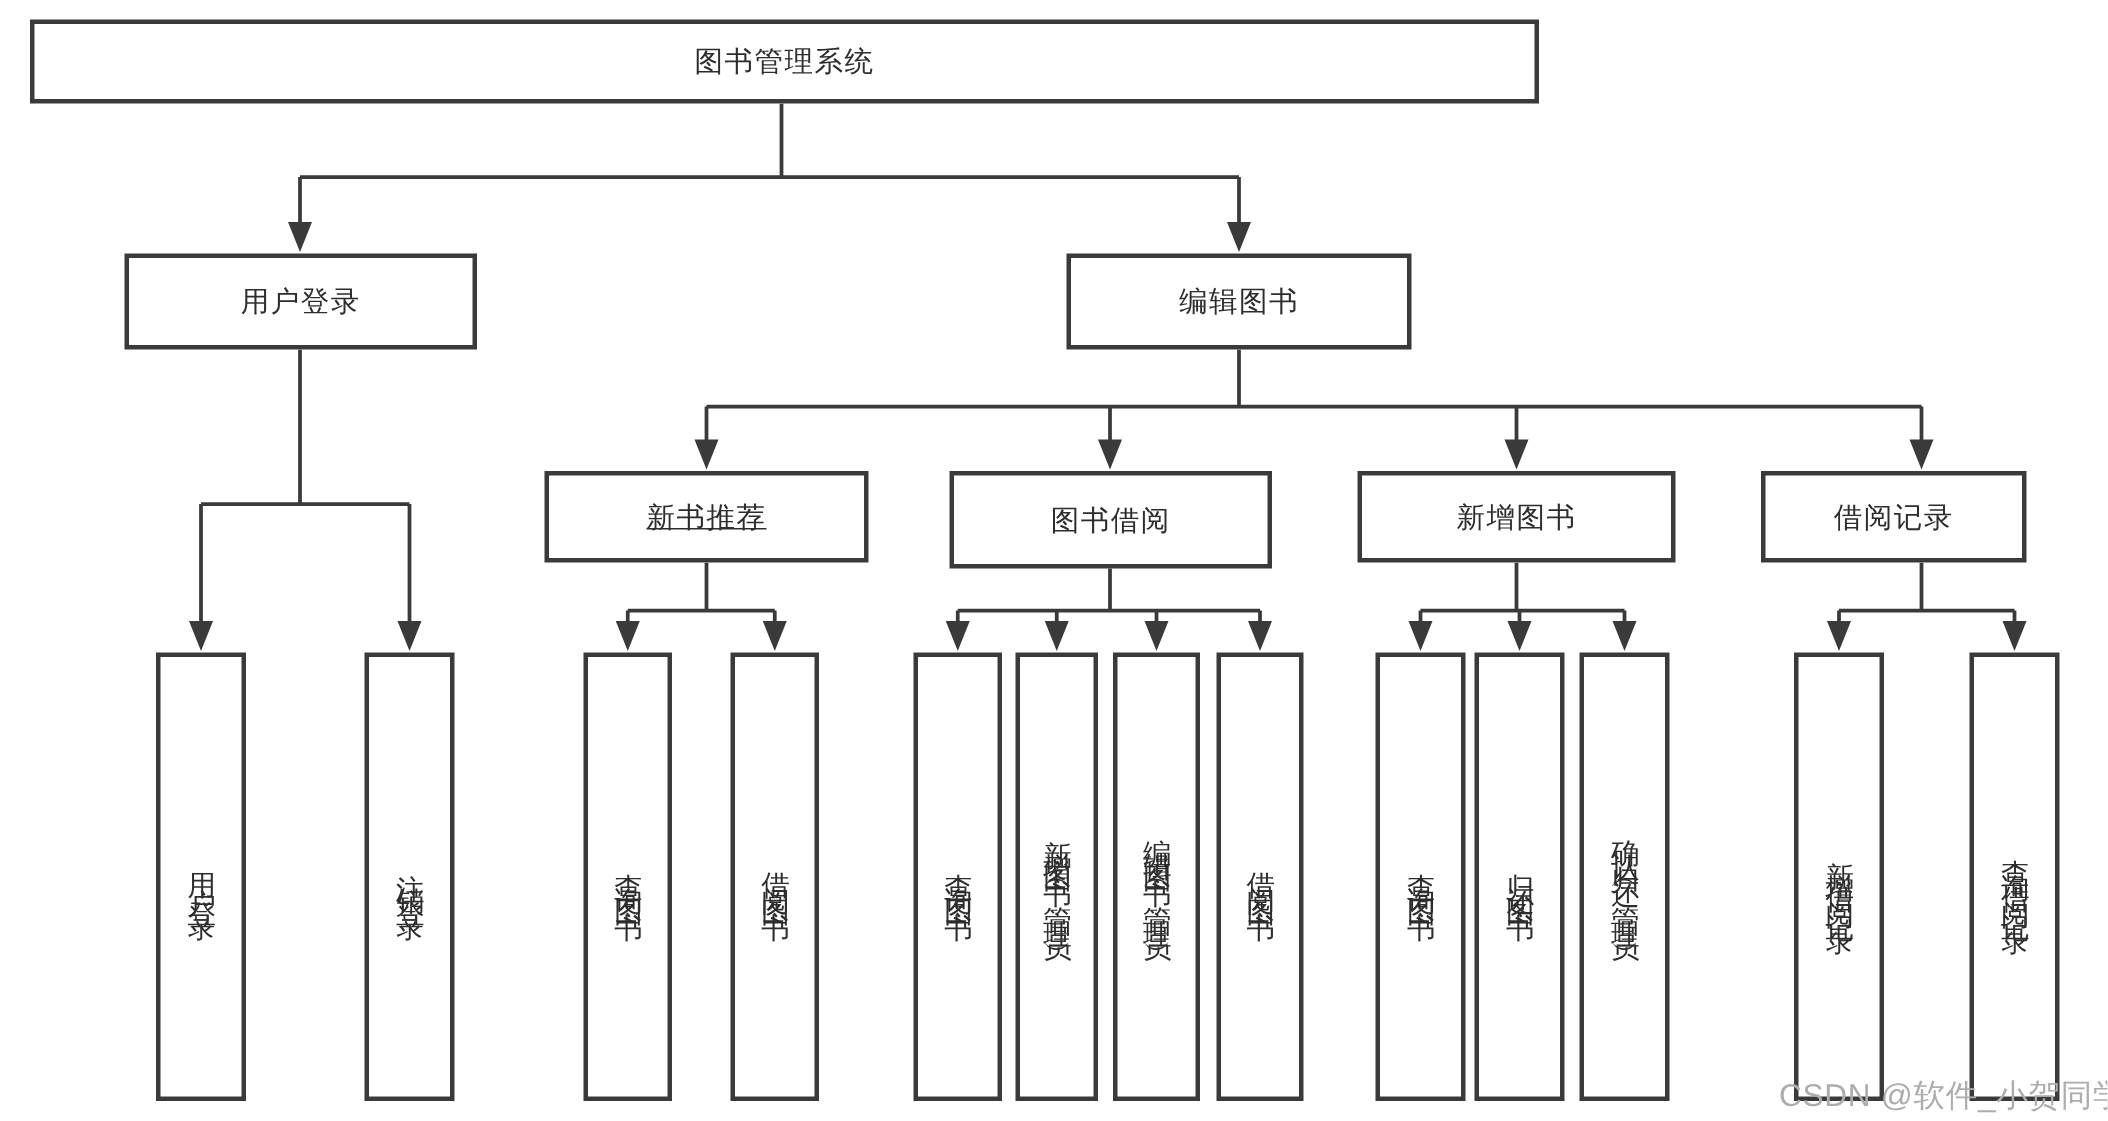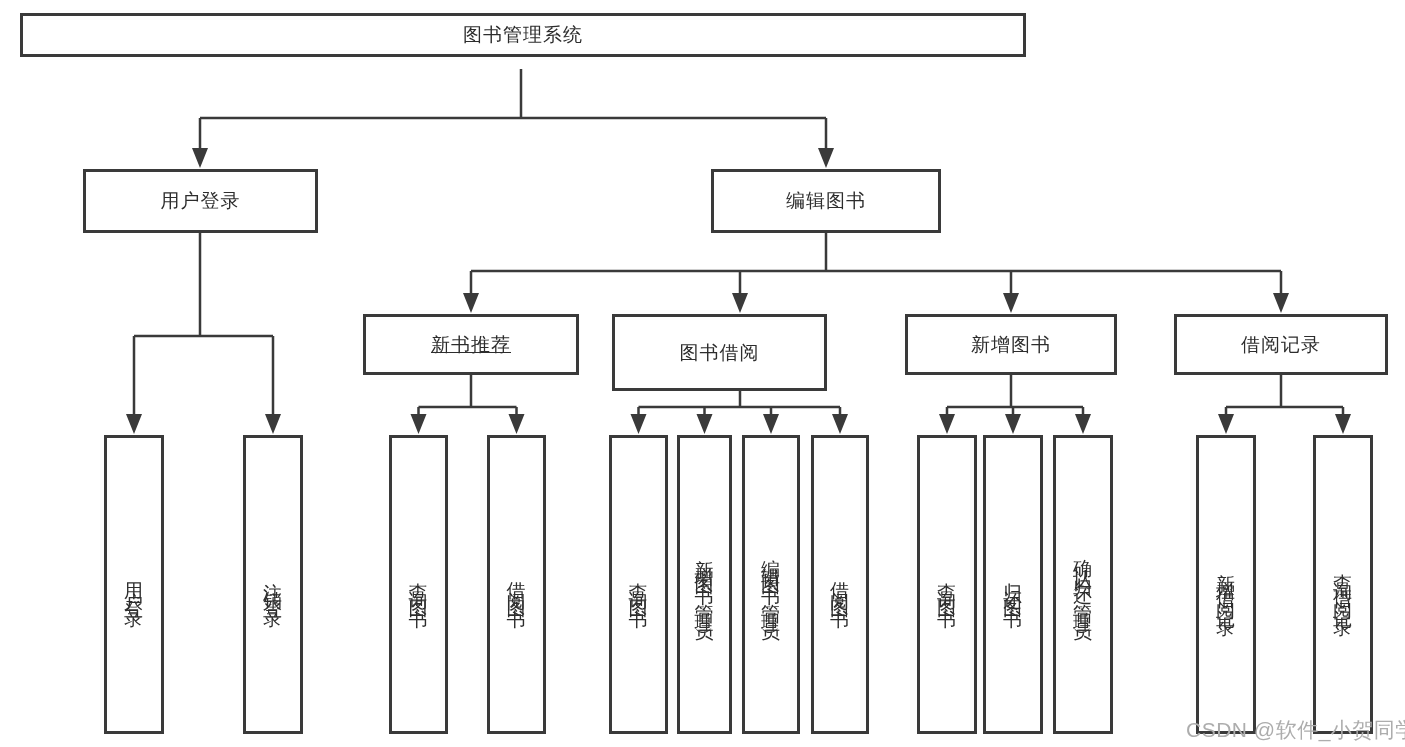--- a/index.html
+++ b/index.html
@@ -77,41 +77,41 @@
       M696.5 414 h16 l-8 20 z
       M763 414 h16 l-8 20 z
       M832 414 h16 l-8 20 z
       M939 414 h16 l-8 20 z
       M1005 414 h16 l-8 20 z
       M1075 414 h16 l-8 20 z
       M1218 414 h16 l-8 20 z
       M1335 414 h16 l-8 20 z"></path>
   </svg>
 
-  <div class="box" style="left:20px;top:13px;width:1006px;height:44px;">
+  <div class="box" style="left:20px;top:13px;width:1006px;height:56px;">
     <span class="hlabel">图书管理系统</span>
   </div>
 
   <div class="box" style="left:83px;top:169px;width:235px;height:64px;">
     <span class="hlabel">用户登录</span>
   </div>
   <div class="box" style="left:711px;top:169px;width:230px;height:64px;">
     <span class="hlabel">编辑图书</span>
   </div>
 
   <div class="box" style="left:363px;top:314px;width:216px;height:61px;text-decoration:underline;">
     <span class="hlabel">新书推荐</span>
   </div>
-  <div class="box" style="left:612px;top:314px;width:215px;height:77px;">
+  <div class="box" style="left:633px;top:314px;width:215px;height:65px;">
     <span class="hlabel">图书借阅</span>
   </div>
   <div class="box" style="left:905px;top:314px;width:212px;height:61px;">
     <span class="hlabel">新增图书</span>
   </div>
-  <div class="box" style="left:1174px;top:314px;width:214px;height:61px;">
+  <div class="box" style="left:1174px;top:314px;width:177px;height:61px;">
     <span class="hlabel">借阅记录</span>
   </div>
 
   <div class="box leaf" style="left:104px;top:435px;width:60px;height:299px;">
     <span class="vlabel">用户登录</span>
   </div>
   <div class="box leaf" style="left:243px;top:435px;width:60px;height:299px;">
     <span class="vlabel">注销登录</span>
   </div>
 

